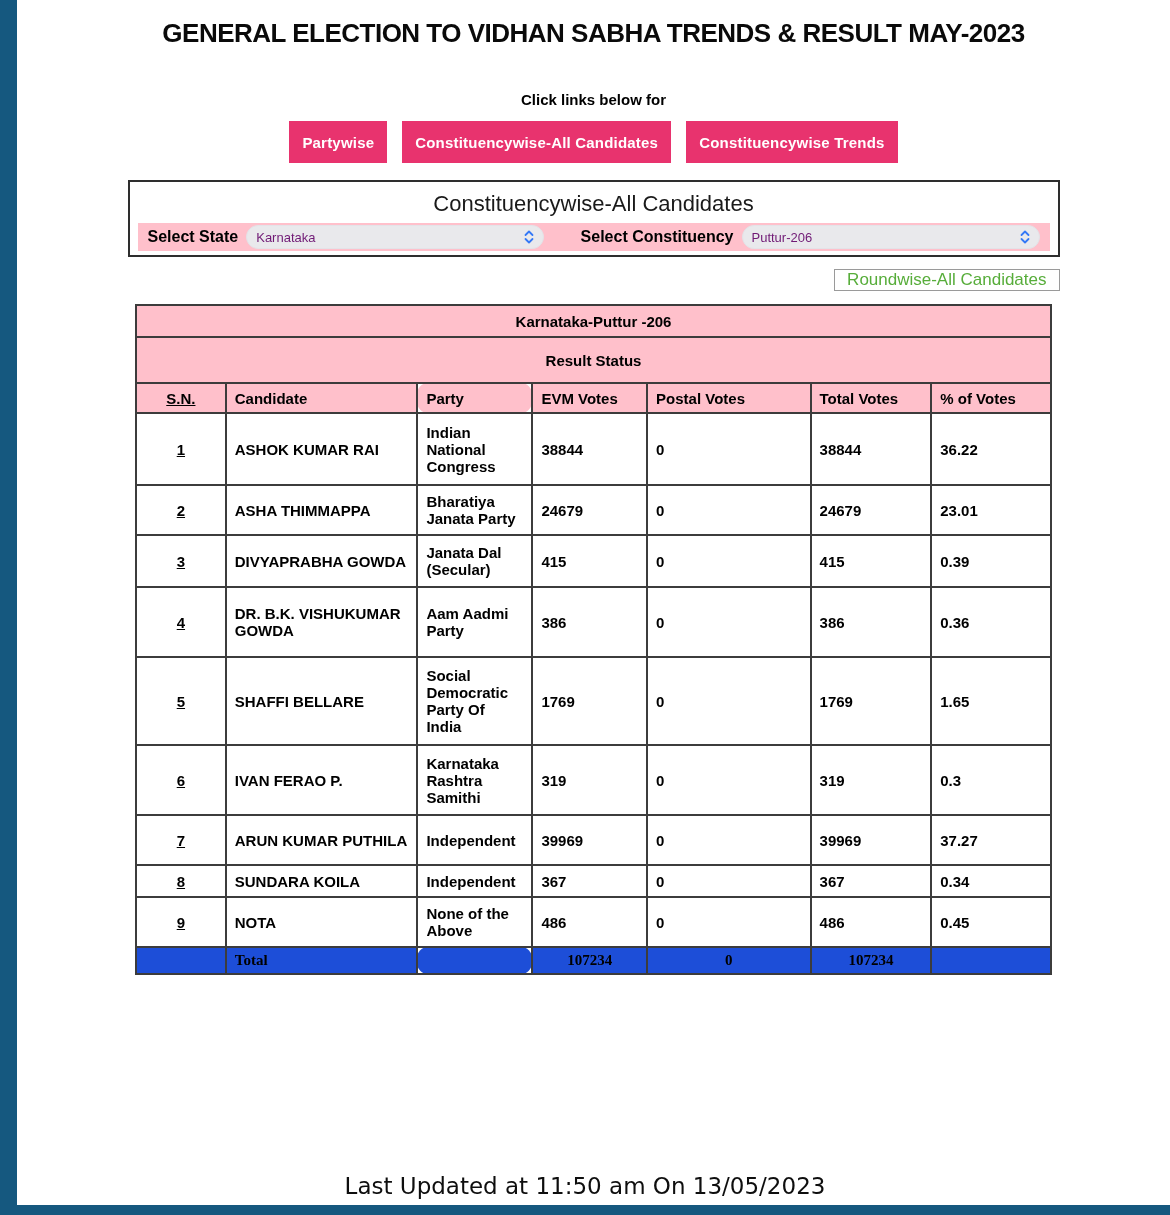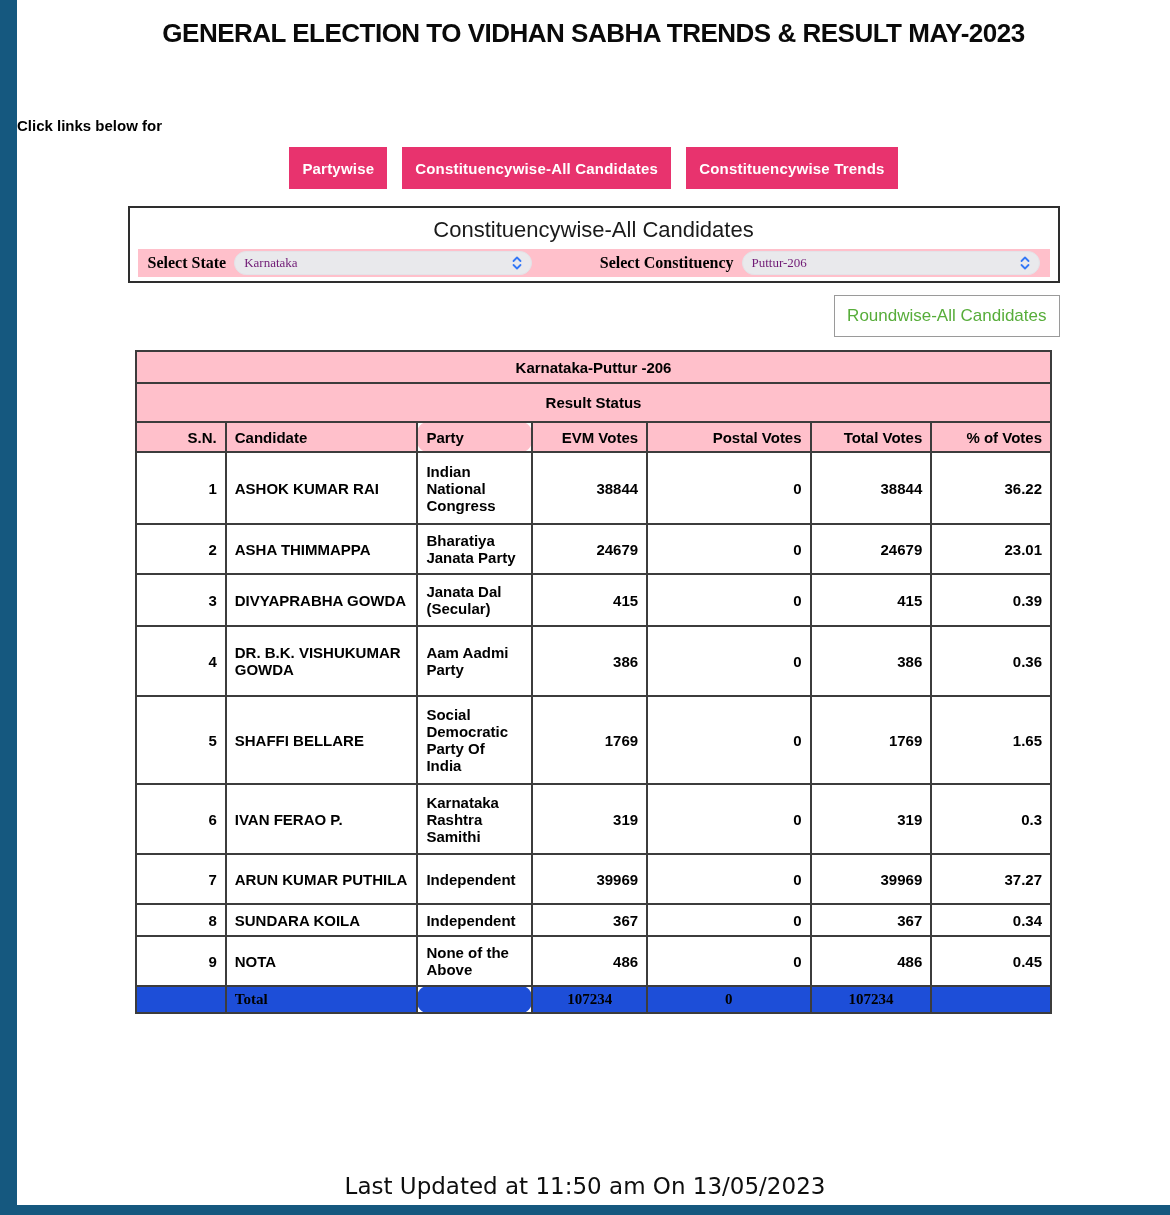--- a/index.html
+++ b/index.html
@@ -9,72 +9,72 @@
     font-family:"Liberation Sans","DejaVu Sans",sans-serif; color:#000;
   }
   .left-bar  { position:absolute; left:0; top:0; width:17px; height:1215px; background:#15587F; z-index:5; }
   .bottom-bar{ position:absolute; left:0; bottom:0; width:1170px; height:10px; background:#15587F; z-index:5; }
   .content   { position:absolute; left:17px; top:0; width:1153px; }
 
   .page-title{
     margin-top:18px; text-align:center;
     font-size:26px; font-weight:bold; letter-spacing:-0.5px; color:#0a0a0a;
   }
-  .subtitle  { margin-top:68px; text-align:left; font-size:15px; font-weight:bold; }
+  .subtitle  { margin-top:42px; text-align:center; font-size:15px; font-weight:bold; }
 
   .nav-row   { margin-top:13px; display:flex; justify-content:center; gap:15px; }
   .nav-btn   {
     background:#E8336E; color:#fff; border:none; cursor:pointer;
     font-family:inherit; font-size:15px; font-weight:bold;
     height:42px; padding:0 13px; letter-spacing:0.2px;
   }
 
   .panel {
     width:932px; margin:17px auto 0; border:2px solid #2e2e2e; background:#fff; padding-bottom:4px;
   }
   .panel-heading { text-align:center; font-size:22px; color:#1a1a1a; padding:9px 0 6px; }
   .select-bar {
     margin:0 8px; background:#FFC0CB; height:28px;
-    display:flex; align-items:center; padding:0 10px; gap:8px;font-family:Liberation Serif, serif;
+    display:flex; align-items:center; padding:0 10px; gap:8px;
   }
   .select-label { font-size:16px; font-weight:bold; white-space:nowrap; }
   .pill-select {
     height:24px; width:298px; background:#E9E9EC; border-radius:12px;
     display:flex; align-items:center; justify-content:space-between;
     padding:0 9px; cursor:pointer; border:1px solid #e3e3e8;
   }
   .pill-value { font-size:13px; color:#701a75; }
   .updown-icon { display:flex; align-items:center; }
   .spacer { flex:1; }
 
   .roundwise-wrap { width:932px; margin:12px auto 0; text-align:right; }
   .roundwise-btn {
     background:#fff; border:1px solid #9a9a9a; color:#57AD3A; cursor:pointer;
-    font-family:inherit; font-size:17px; height:42px; padding:0 12px;
+    font-family:inherit; font-size:17px; height:22px; padding:0 12px;
   }
 
   .result-table {
     width:917px; margin:13px auto 16px; border-collapse:collapse;
     border:2px solid #eab308;
   }
   .result-table th, .result-table td {
     border:2px solid #3c3c3c; font-size:15px; font-weight:bold;
     padding:4px 8px; vertical-align:middle;
   }
   .t-title  td { background:#FFC0CB; text-align:center; height:32px; font-size:15px; }
-  .t-sub    td { background:#FFC0CB; text-align:center; height:39px; }
+  .t-sub    td { background:#FFC0CB; text-align:center; height:46px; }
   .t-head   th { background:#FFC0CB; height:30px; }
-  .col-sn   { width:90px;  text-align:right; }
+  .col-sn   { width:90px;  text-align:center;text-decoration:underline; }
   .col-cand { width:192px; text-align:left; }
   .col-party{ width:115px; text-align:left;border-radius:11px; }
   .col-evm  { width:115px; }
   .col-post { width:164px; }
   .col-tot  { width:121px; }
   .col-pct  { width:120px; }
-  .t-head th.num, td.num { text-align:right; }
+  .t-head th.num, td.num { text-align:left; }
   tr.data-row td { background:#fff; }
   tr.data-row { height:50px; }
   tr.data-row:nth-child(1){ height:72px; }
   tr.data-row:nth-child(2){ height:50px; }
   tr.data-row:nth-child(3){ height:52px; }
   tr.data-row:nth-child(4){ height:70px; }
   tr.data-row:nth-child(5){ height:88px; }
   tr.data-row:nth-child(6){ height:70px; }
   tr.data-row:nth-child(7){ height:50px; }
   tr.data-row:nth-child(8){ height:32px; }

